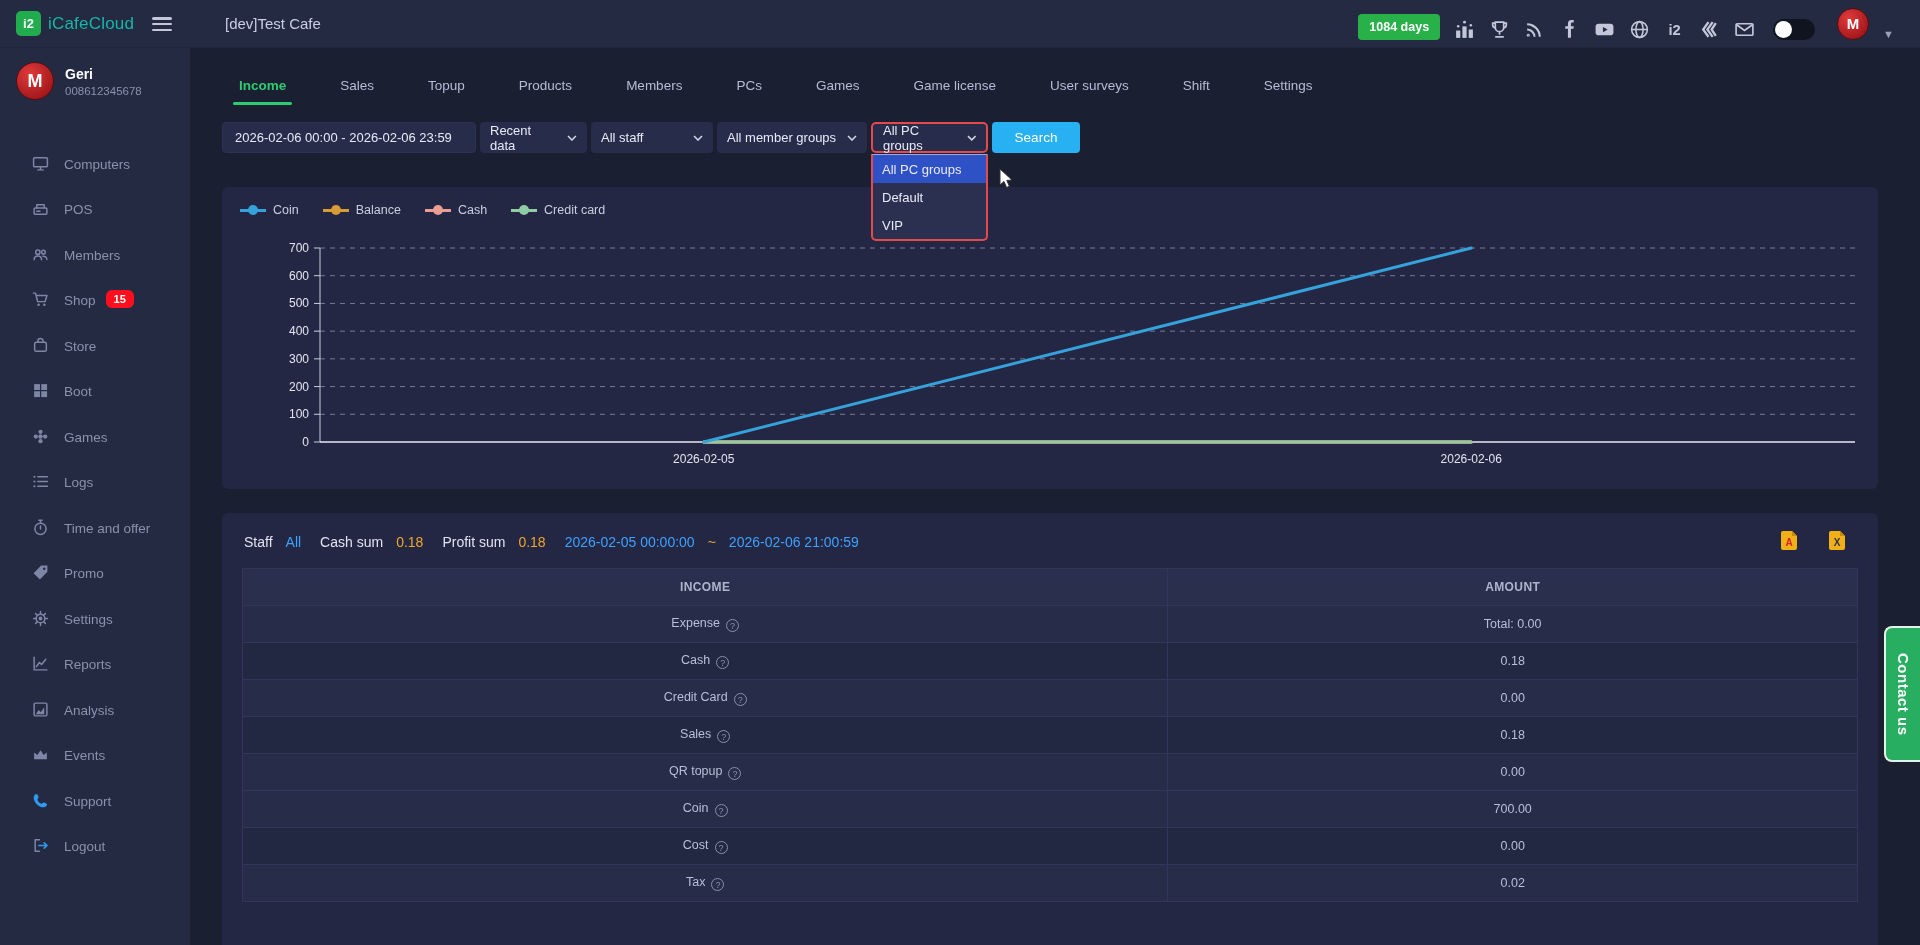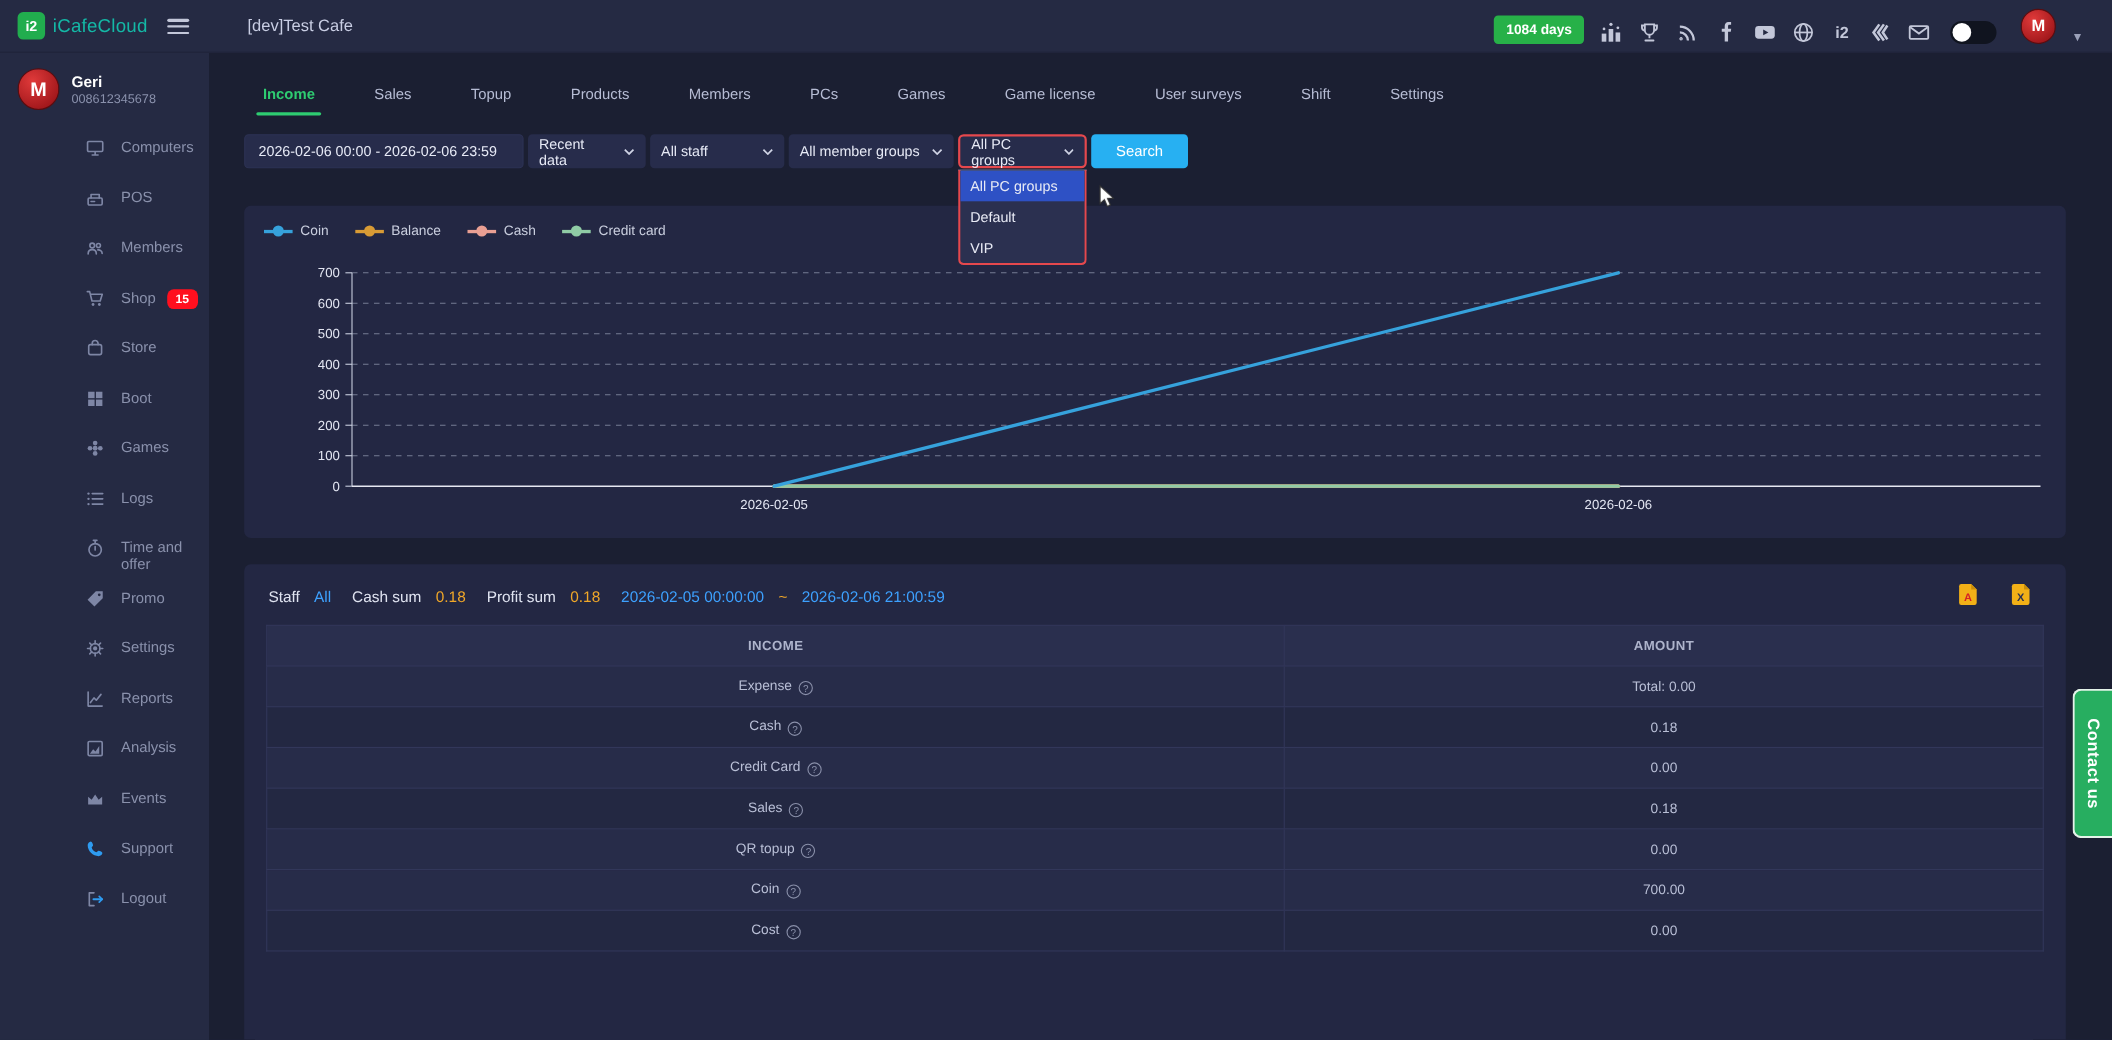--- a/index.html
+++ b/index.html
@@ -29,21 +29,21 @@
   .chev{color:#9aa0b8;font-size:11px;cursor:pointer;}
 
   
   .sidebar{position:fixed;top:48px;left:0;width:190px;height:897px;background:var(--panel);z-index:40;}
   .user{display:flex;align-items:center;padding:14px 0 0 16px;}
   .user-avatar{width:38px;height:38px;border-radius:50%;background:radial-gradient(circle at 35% 30%,#e03a3a,#8f0d12);border:1px solid #5a0c0f;display:flex;align-items:center;justify-content:center;color:#fff;font-weight:bold;font-size:18px;}
   .user-meta{margin-left:11px;}
   .user-name{font-size:14px;font-weight:bold;color:#fff;}
   .user-phone{font-size:11.5px;color:var(--muted);margin-top:3px;}
   .nav{margin-top:26px;list-style:none;}
-  .nav li{height:45.5px;display:flex;align-items:flex-start;padding-left:43px;cursor:pointer;color:var(--muted);font-size:13.5px;margin-left:35px;}
+  .nav li{height:45.5px;display:flex;align-items:flex-end;padding-left:32px;cursor:pointer;color:var(--muted);font-size:13.5px;}
   .nav li svg{width:17px;height:17px;margin-right:15px;flex:none;}
   .nav .stroke{stroke:#7e86a5;stroke-width:1.4;fill:none;stroke-linecap:round;stroke-linejoin:round;}
   .nav .fill{fill:#7e86a5;}
   .shop-badge{margin-left:10px;background:var(--badgered);color:#fff;font-size:11px;font-weight:bold;border-radius:6px;padding:3px 8px;}
 
   
   .main{position:absolute;top:48px;left:190px;width:1730px;height:897px;background:var(--bg);padding:30px 32px 0 32px;overflow:hidden;}
 
   .tabs{display:flex;gap:42px;padding-left:11px;margin-top:0;}
   .tab{font-size:13.5px;color:var(--tabc);padding:0 6px 12px 6px;cursor:pointer;position:relative;white-space:nowrap;}
@@ -484,20 +484,24 @@
             <td>0.00</td>
           </tr>
           <tr class="odd">
             <td>Coin<span class="help">?</span></td>
             <td>700.00</td>
           </tr>
           <tr class="even">
             <td>Cost<span class="help">?</span></td>
             <td>0.00</td>
           </tr>
+          <tr class="odd">
+            <td>Tax<span class="help">?</span></td>
+            <td>0.02</td>
+          </tr>
         </tbody>
     </table>
   </div>
 </div>
 
 <div class="contact">Contact us</div>
 
 <svg class="cursor" width="16" height="22" viewBox="0 0 16 22">
   <path d="M1 1v16l4-3.5 2.6 6 2.8-1.3-2.6-5.8 5.2-.4z" fill="#fff" stroke="#333" stroke-width="1"></path>
 </svg>

